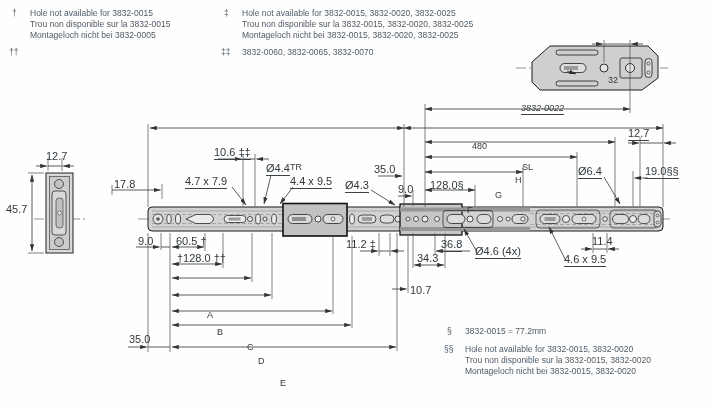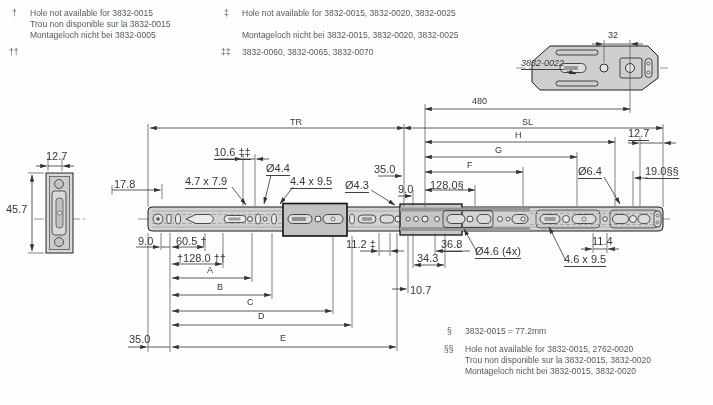--- a/index.html
+++ b/index.html
@@ -1,20 +1,20 @@
 <!DOCTYPE html>
 <html><head>
 <meta charset="utf-8">
 <style>
   html,body{margin:0;padding:0;background:#fff;}
   #stage{position:relative;width:713px;height:405px;background:#fefefe;overflow:hidden;
          font-family:"Liberation Sans",sans-serif;}
   svg{position:absolute;left:0;top:0;}
   .lbl{position:absolute;font-size:11px;line-height:1;color:#30383d;white-space:nowrap;}
-  .lt{font-size:9px;}
+  .lt{font-size:9px;margin-top:45px;}
   .ul{border-bottom:1px solid #3a4248;padding-bottom:1px;}
   .it{font-style:italic;}
   .nl{position:absolute;font-size:8.5px;line-height:11px;color:#4e5b66;white-space:nowrap;}
 </style>
 </head>
 <body>
 
 <div id="stage">
 
 <svg width="713" height="405" viewBox="0 0 713 405">
@@ -211,28 +211,29 @@
 </svg>
 
   <span class="nl" style="left:12px;top:8px">†</span>
   <span class="nl" style="left:30px;top:8px">Hole not available for 3832-0015</span>
   <span class="nl" style="left:30px;top:19px">Trou non disponible sur la 3832-0015</span>
   <span class="nl" style="left:30px;top:30px">Montageloch nicht bei 3832-0005</span>
   <span class="nl" style="left:9px;top:47px">††</span>
 
   <span class="nl" style="left:224px;top:8px">‡</span>
   <span class="nl" style="left:242px;top:8px">Hole not available for 3832-0015, 3832-0020, 3832-0025</span>
+  <span class="nl" style="left:242px;top:19px">Trou non disponible sur la 3832-0015, 3832-0020, 3832-0025</span>
   <span class="nl" style="left:242px;top:30px">Montageloch nicht bei 3832-0015, 3832-0020, 3832-0025</span>
   <span class="nl" style="left:221px;top:47px">‡‡</span>
   <span class="nl" style="left:242px;top:47px">3832-0060, 3832-0065, 3832-0070</span>
 
   <span class="nl" style="left:447px;top:326px">§</span>
   <span class="nl" style="left:465px;top:326px">3832-0015 = 77.2mm</span>
   <span class="nl" style="left:444px;top:344px">§§</span>
-  <span class="nl" style="left:465px;top:344px">Hole not available for 3832-0015, 2762-0020</span>
+  <span class="nl" style="left:465px;top:344px">Hole not available for 3832-0015, 3832-0020</span>
   <span class="nl" style="left:465px;top:355px">Trou non disponible sur la 3832-0015, 3832-0020</span>
   <span class="nl" style="left:465px;top:366px">Montageloch nicht bei 3832-0015, 3832-0020</span>
 
   <span class="lbl lt it ul" style="left:521px;top:59px">3832-0022</span>
   <span class="lbl lt" style="left:608px;top:31px">32</span>
   <span class="lbl lt" style="left:472px;top:97px">480</span>
 
   <span class="lbl" style="left:46px;top:151px">12.7</span>
   <span class="lbl" style="left:6px;top:204px">45.7</span>
 

